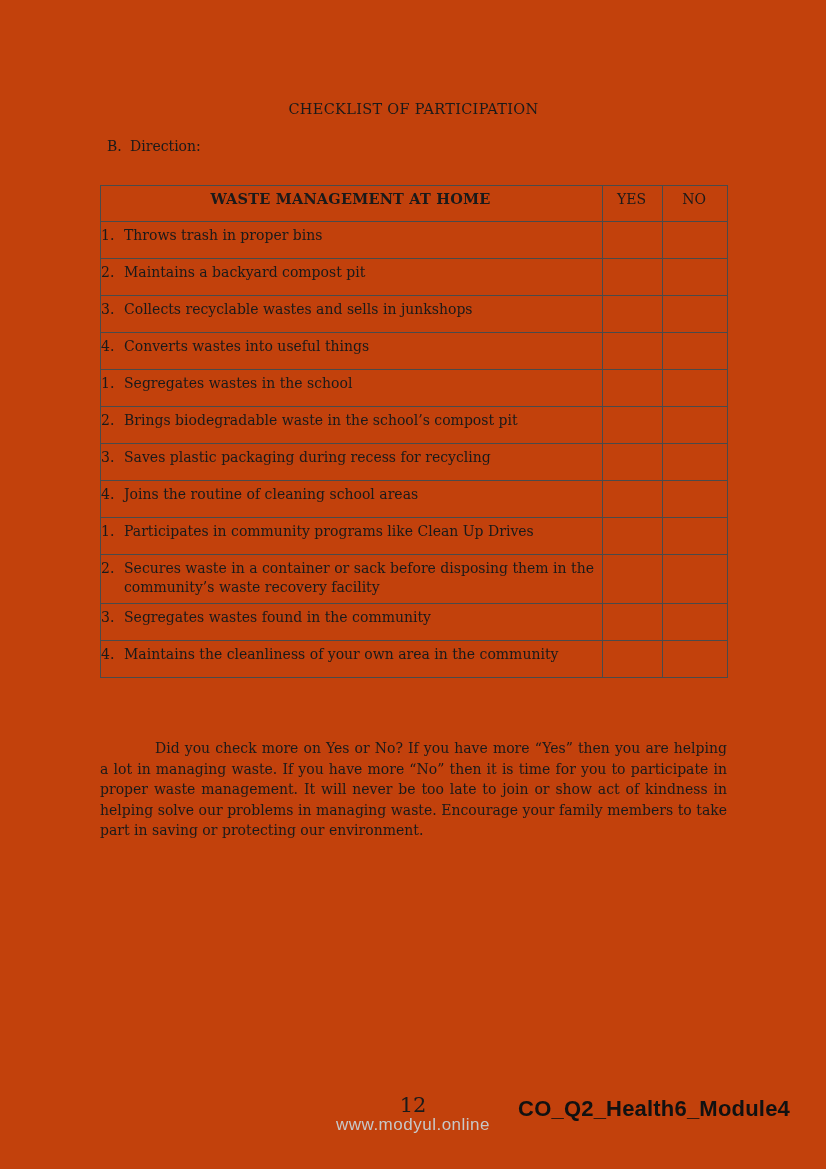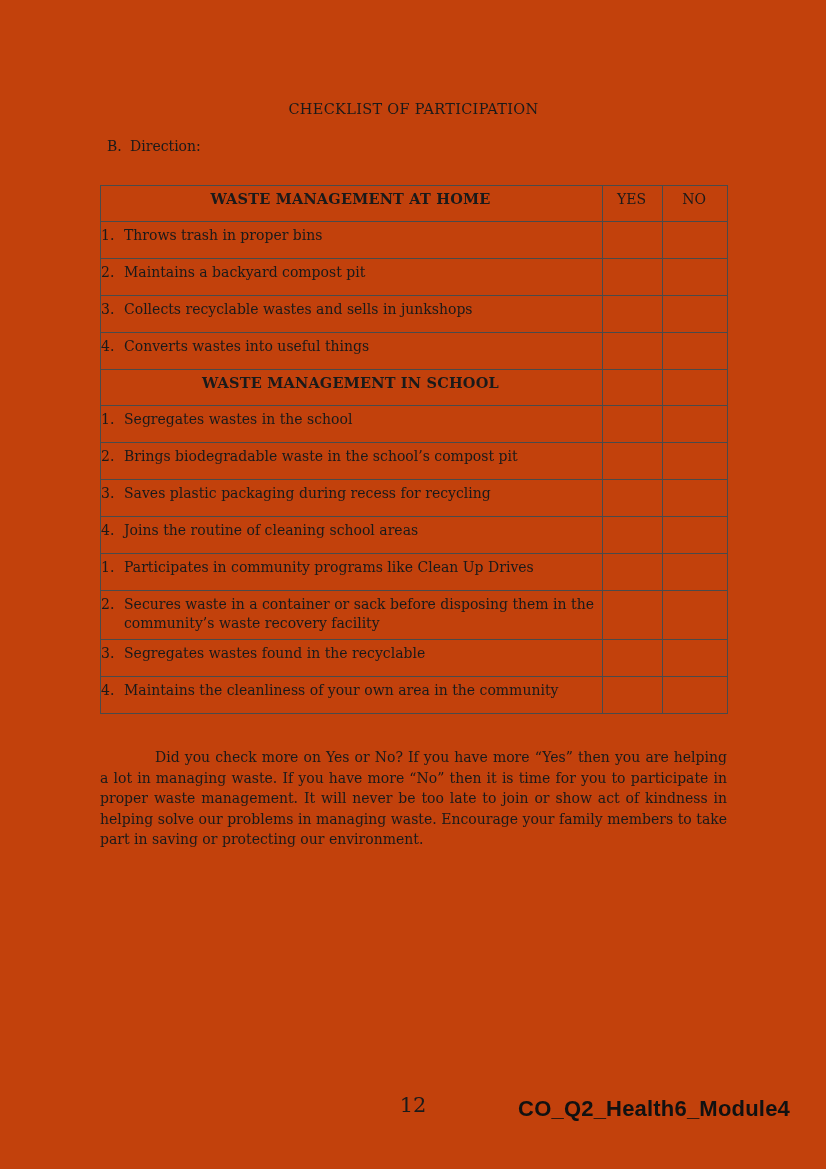--- a/index.html
+++ b/index.html
@@ -60,21 +60,21 @@
     font-weight: bold;
     font-size: 14.5px;
     letter-spacing: 0.2px;
   }
   .ans-header { text-align: center; }
   .item { display: flex; }
   .item .num { flex: 0 0 23px; }
   .item .txt { flex: 1; padding-right: 4px; }
 
   .closing {
-    margin-top: 33px;
+    margin-top: 60px;
     font-size: 14px;
     line-height: 20.5px;
     text-align: justify;
     text-indent: 55px;
   }
 
   .page-number {
     position: absolute;
     left: 0; right: 0;
     top: 1093px;
@@ -163,25 +163,20 @@
           <td class="item-cell">
               <div class="item">
                 <span class="num">4.</span>
                 <span class="txt">Converts wastes into useful things</span>
               </div>
             </td>
           <td></td>
           <td></td>
         </tr>
 
-        <tr class="hdr-row">
-          <td class="sec-header">WASTE MANAGEMENT IN SCHOOL</td>
-          <td></td>
-          <td></td>
-        </tr>
 
         <tr class="item-row">
           <td class="item-cell">
               <div class="item">
                 <span class="num">1.</span>
                 <span class="txt">Segregates wastes in the school</span>
               </div>
             </td>
           <td></td>
           <td></td>
@@ -235,21 +230,21 @@
                 <span class="txt">Secures waste in a container or sack before disposing them in the community’s waste recovery facility</span>
               </div>
             </td>
           <td></td>
           <td></td>
         </tr>
         <tr class="item-row">
           <td class="item-cell">
               <div class="item">
                 <span class="num">3.</span>
-                <span class="txt">Segregates wastes found in the recyclable</span>
+                <span class="txt">Segregates wastes found in the community</span>
               </div>
             </td>
           <td></td>
           <td></td>
         </tr>
         <tr class="item-row">
           <td class="item-cell">
               <div class="item">
                 <span class="num">4.</span>
                 <span class="txt">Maintains the cleanliness of your own area in the community</span>
@@ -258,14 +253,15 @@
           <td></td>
           <td></td>
         </tr>
       </tbody>
     </table>
 
     <p class="closing">Did you check more on Yes or No?  If you have more “Yes” then you are helping a lot in managing waste.  If you have more “No” then it is time for you to participate in proper waste management.  It will never be too late to join or show act of kindness in helping solve our problems in managing waste.  Encourage your family members to take part in saving or protecting our environment.</p>
   </div>
 
   <div class="page-number">12</div>
+  <div class="watermark">www.modyul.online</div>
   <div class="module-code">CO_Q2_Health6_Module4</div>
 </div>
 
 </body></html>

